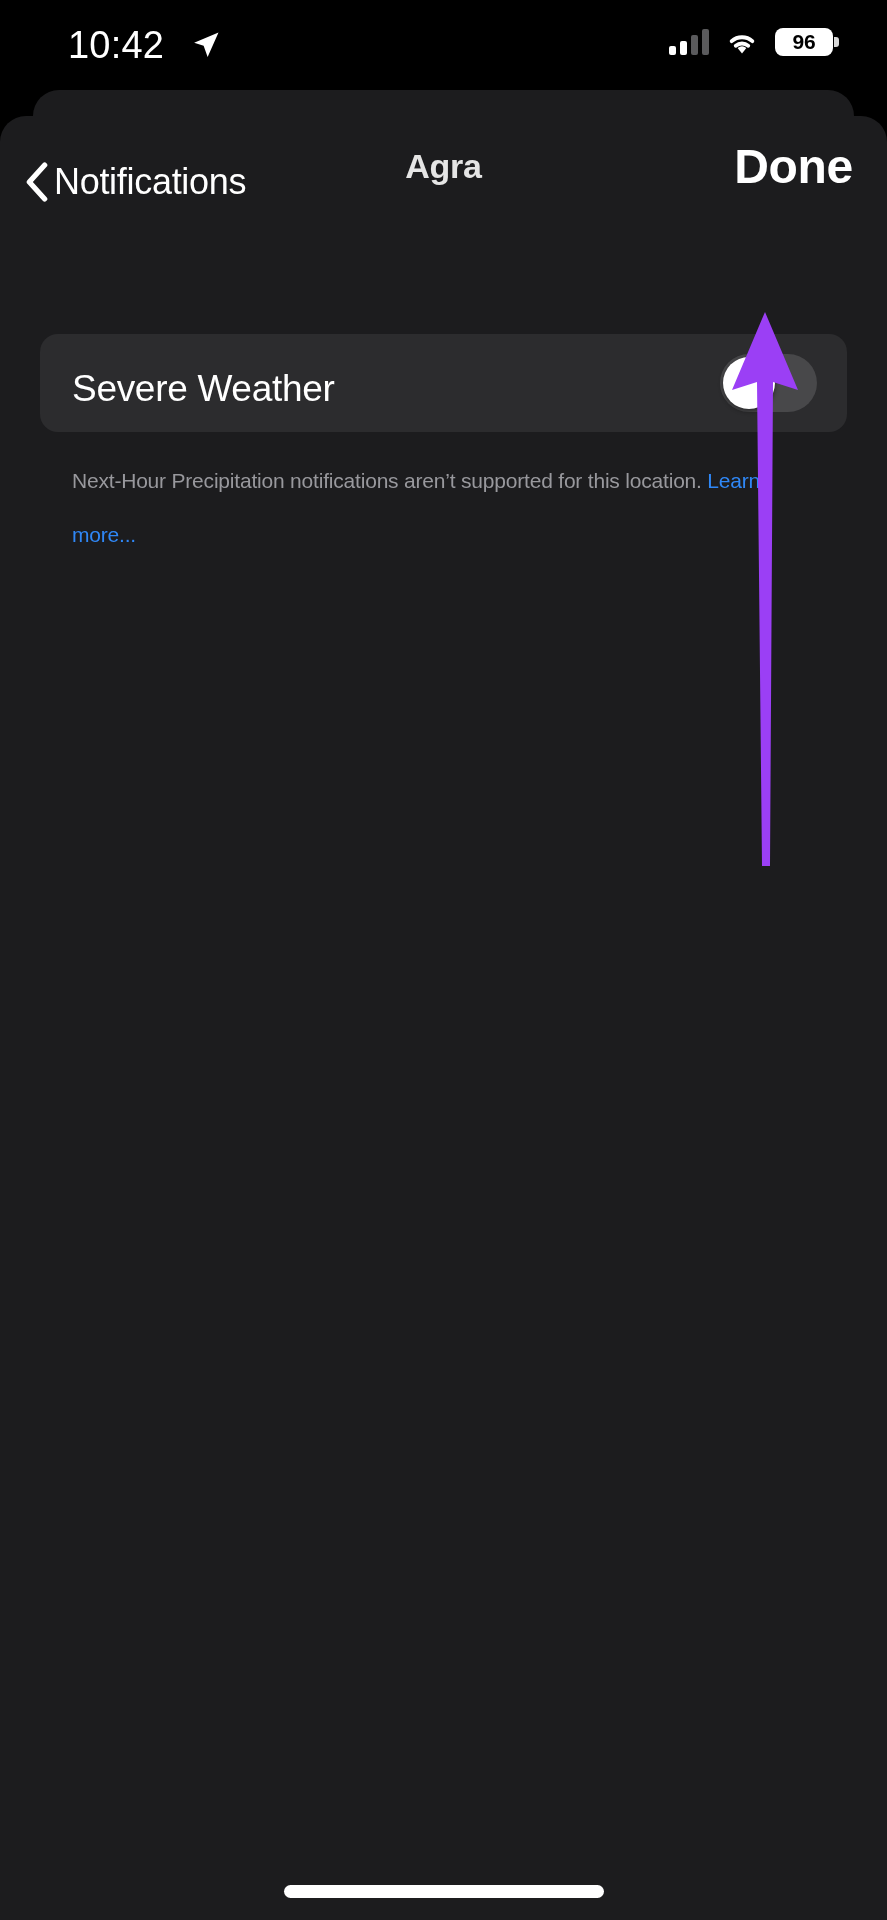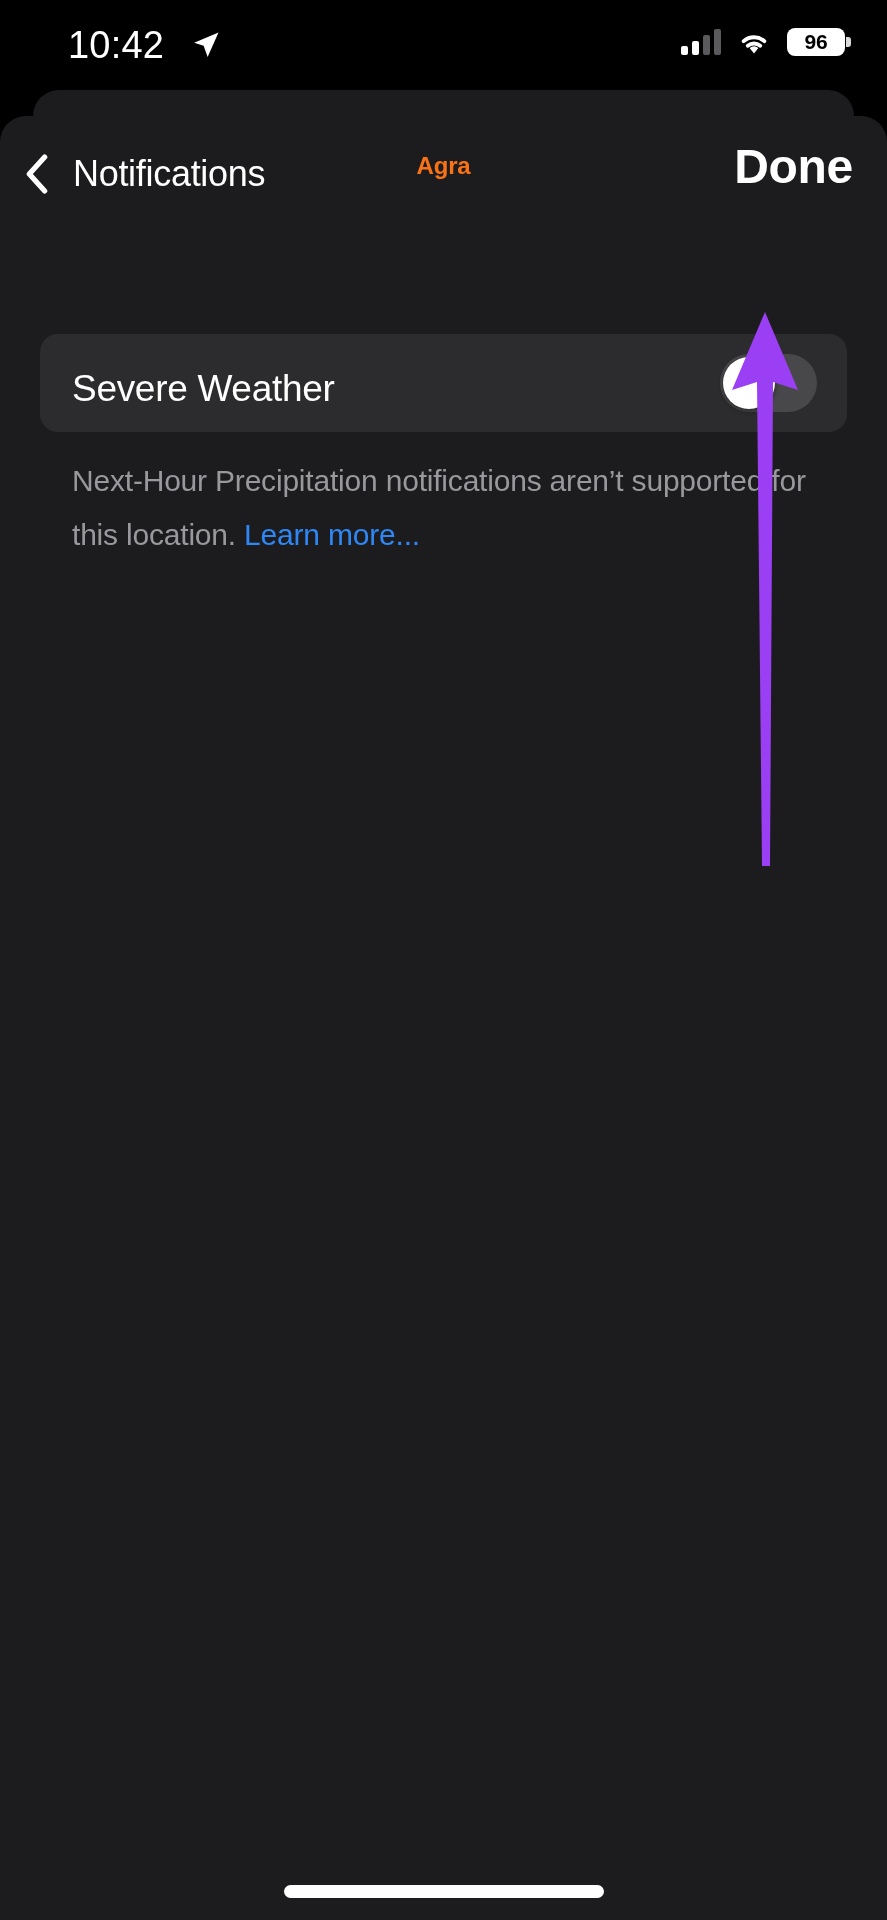--- a/index.html
+++ b/index.html
@@ -32,21 +32,21 @@
     color: #fff;
     letter-spacing: 0.2px;
   }
   .sb-loc-arrow {
     position: absolute;
     left: 191px; top: 30px;
     width: 30px; height: 30px;
   }
   .sb-right {
     position: absolute;
-    right: 42px; top: 28px;
+    right: 54px; top: 28px;
     display: flex;
     align-items: center;
     gap: 16px;
   }
   .sb-cell { display: flex; align-items: flex-end; gap: 4px; height: 26px; }
   .sb-cell i { display:block; width: 7px; border-radius: 2px; background: #fff; }
   .sb-cell i:nth-child(1){ height: 9px; }
   .sb-cell i:nth-child(2){ height: 14px; }
   .sb-cell i:nth-child(3){ height: 20px; background:#5a5a5c; }
   .sb-cell i:nth-child(4){ height: 26px; background:#5a5a5c; }
@@ -90,39 +90,39 @@
   }
 
   
   .nav-bar {
     position: absolute;
     left: 0; top: 0;
     width: 887px; height: 100px;
   }
   .nav-back {
     position: absolute;
-    left: 18px; top: 8px;
+    left: 18px; top: 16px;
     height: 100px;
-    display: flex; align-items: center; gap: 23px;
+    display: flex; align-items: center; gap: 4px;
     padding: 0 6px;
   }
   .chev { width: 26px; height: 40px; flex: none; }
   .nav-back-label {
     font-size: 36px;
     color: #fff;
     letter-spacing: -0.3px;
   }
   .nav-title {
     position: absolute;
     left: 0; top: 0;
     width: 887px; height: 100px;
     display: flex; align-items: center; justify-content: center;
-    font-size: 24px;
+    font-size: 34px;
     font-weight: 700;
-    color: #f97316;
+    color: #e5e5e5;
     letter-spacing: -0.2px;
     pointer-events: none;
   }
   .nav-done {
     position: absolute;
     right: 24px; top: 0;
     height: 100px;
     display: flex; align-items: center;
     padding: 0 10px;
     font-size: 48px;
@@ -162,21 +162,21 @@
     left: 3px; top: 3px;
     width: 52px; height: 52px;
     border-radius: 50%;
     background: #fff;
     box-shadow: 0 2px 5px rgba(0,0,0,.45);
   }
   .footnote {
     position: absolute;
     left: 72px; top: 338px;
     width: 750px;
-    font-size: 30px;
+    font-size: 21px;
     line-height: 54px;
     color: #98989d;
     letter-spacing: -0.2px;
   }
   .footnote .link { color: #2f87f6; }
 
   
   .arrow-svg {
     position: absolute;
     left: 710px; top: 190px;

